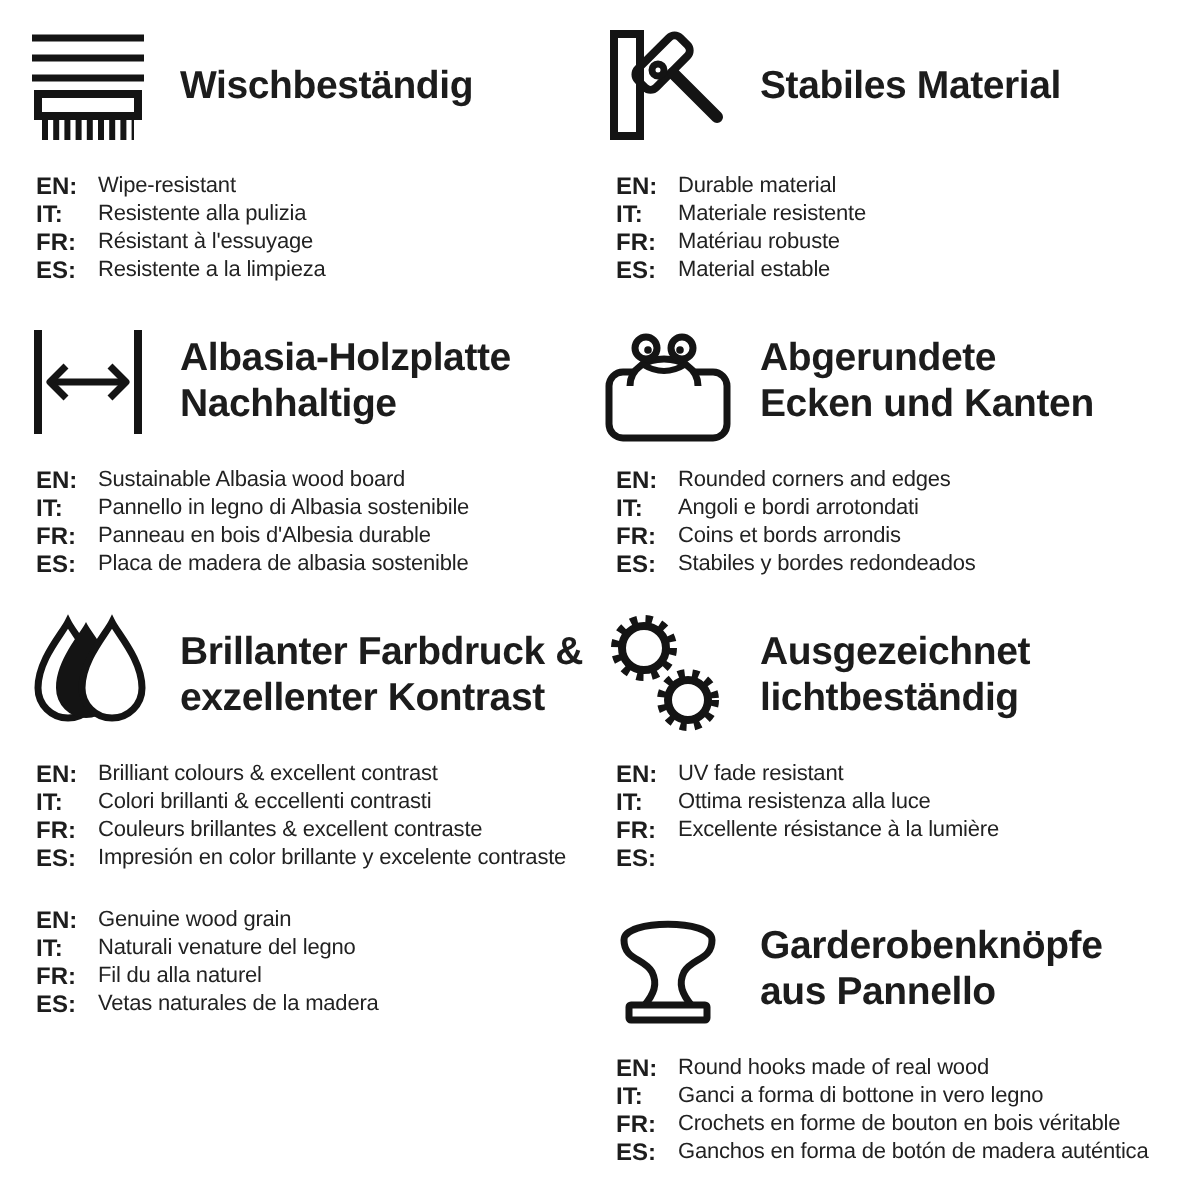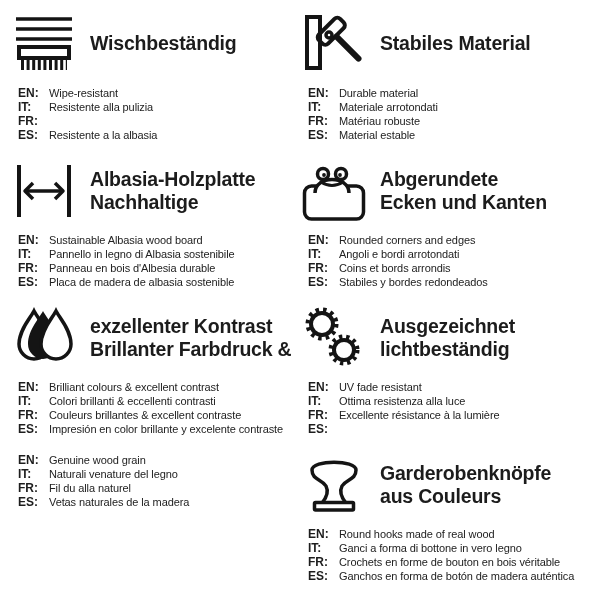--- a/index.html
+++ b/index.html
@@ -58,24 +58,25 @@
       <li class="trans-row">
           <span class="lang">EN:</span>
           <span class="ttext">Wipe-resistant</span>
         </li>
       <li class="trans-row">
           <span class="lang">IT:</span>
           <span class="ttext">Resistente alla pulizia</span>
         </li>
       <li class="trans-row">
           <span class="lang">FR:</span>
-        </li>
-      <li class="trans-row">
-          <span class="lang">ES:</span>
-          <span class="ttext">Resistente a la albasia</span>
+          <span class="ttext">Résistant à l'essuyage</span>
+        </li>
+      <li class="trans-row">
+          <span class="lang">ES:</span>
+          <span class="ttext">Resistente a la limpieza</span>
         </li>
     </ul>
   </section>
 
   <section class="block">
     <div class="block-header">
       <span class="icon-box">
         <svg viewBox="0 0 64 64" width="64" height="64">
           <rect class="stroke" x="5" y="5" width="13" height="51"></rect>
           <g transform="rotate(-45 36 26)">
@@ -90,21 +91,21 @@
 
       </h2>
     </div>
     <ul class="trans">
       <li class="trans-row">
           <span class="lang">EN:</span>
           <span class="ttext">Durable material</span>
         </li>
       <li class="trans-row">
           <span class="lang">IT:</span>
-          <span class="ttext">Materiale arrotondati</span>
+          <span class="ttext">Materiale resistente</span>
         </li>
       <li class="trans-row">
           <span class="lang">FR:</span>
           <span class="ttext">Matériau robuste</span>
         </li>
       <li class="trans-row">
           <span class="lang">ES:</span>
           <span class="ttext">Material estable</span>
         </li>
     </ul>
@@ -187,22 +188,22 @@
   <section class="block">
     <div class="block-header">
       <span class="icon-box">
         <svg viewBox="0 0 64 64" width="64" height="64">
           <path class="whitefill" d="M22,5 C19,11 7,24 7,38 A15,15 0 1 0 37,38 C37,24 25,11 22,5 Z"></path>
           <path class="blackfill" d="M31,5 C28,11 16,24 16,38 A15,15 0 1 0 46,38 C46,24 34,11 31,5 Z"></path>
           <path class="whitefill" d="M44,5 C41,11 29,24 29,38 A15,15 0 1 0 59,38 C59,24 47,11 44,5 Z"></path>
         </svg>
       </span>
       <h2 class="title">
+        <span class="tl">Brillanter Farbdruck &amp;</span>
         <span class="tl">exzellenter Kontrast</span>
-        <span class="tl">Brillanter Farbdruck &amp;</span>
       </h2>
     </div>
     <ul class="trans">
       <li class="trans-row">
           <span class="lang">EN:</span>
           <span class="ttext">Brilliant colours &amp; excellent contrast</span>
         </li>
       <li class="trans-row">
           <span class="lang">IT:</span>
           <span class="ttext">Colori brillanti &amp; eccellenti contrasti</span>
@@ -276,21 +277,21 @@
   <section class="block">
     <div class="block-header">
       <span class="icon-box">
         <svg viewBox="0 0 64 64" width="64" height="64">
           <path class="whitefill" d="M20,50 C25,44 27,39 24,33 C20,26 10,27 10,17 C10,6.5 54,6.5 54,17 C54,27 44,26 40,33 C37,39 39,44 44,50 Z"></path>
           <rect class="whitefill" x="12.5" y="49.5" width="39" height="7.5" rx="1"></rect>
         </svg>
       </span>
       <h2 class="title">
         <span class="tl">Garderobenknöpfe</span>
-        <span class="tl">aus Couleurs</span>
+        <span class="tl">aus Pannello</span>
       </h2>
     </div>
     <ul class="trans">
       <li class="trans-row">
           <span class="lang">EN:</span>
           <span class="ttext">Round hooks made of real wood</span>
         </li>
       <li class="trans-row">
           <span class="lang">IT:</span>
           <span class="ttext">Ganci a forma di bottone in vero legno</span>

